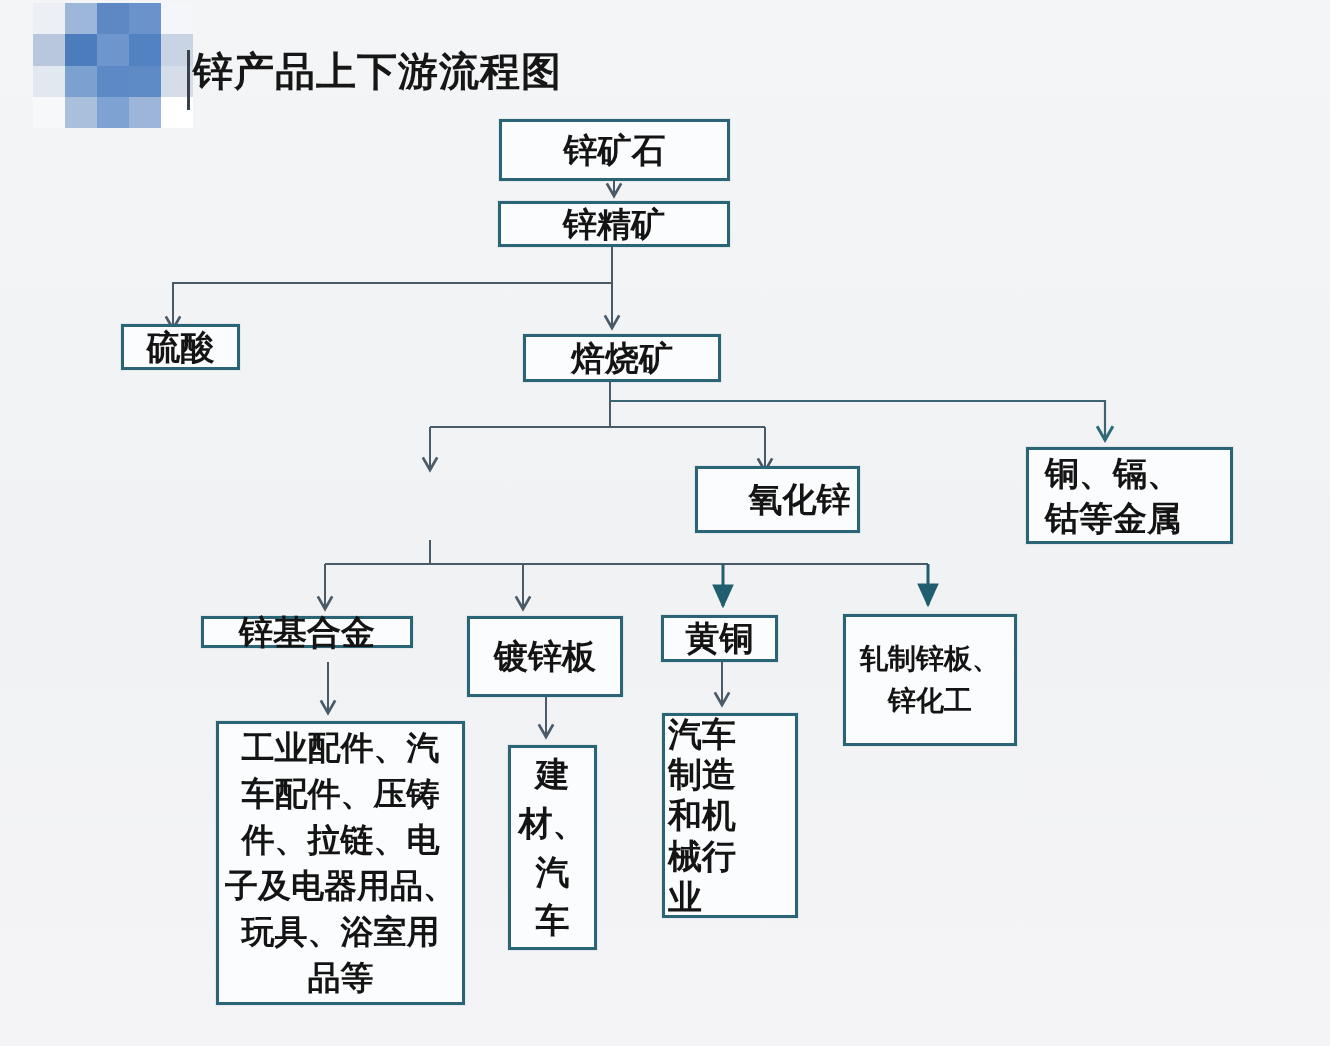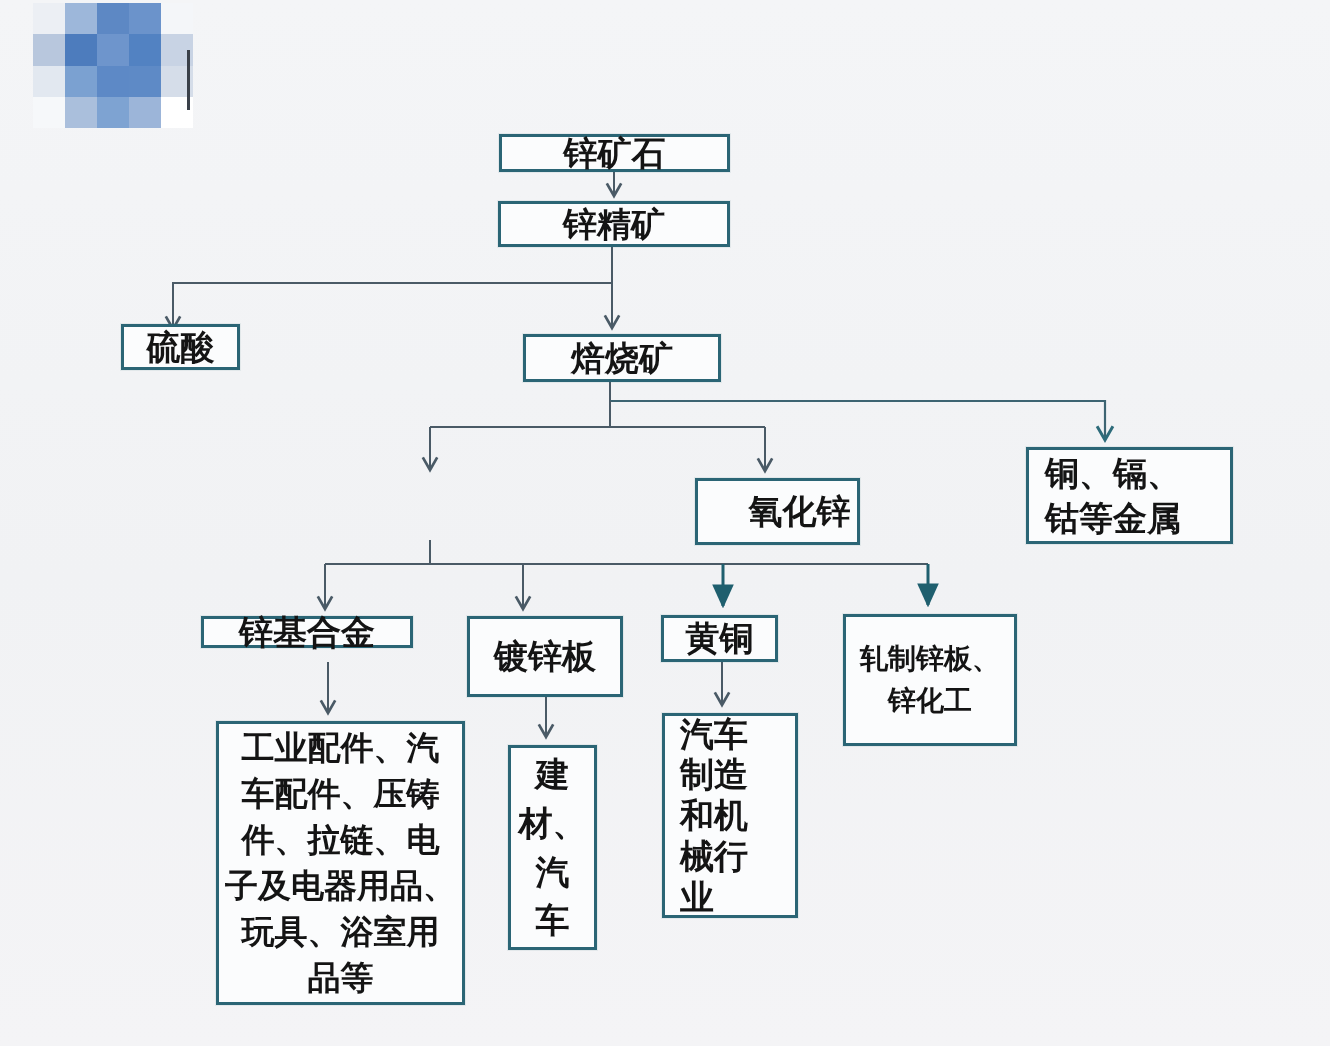--- a/index.html
+++ b/index.html
@@ -41,21 +41,21 @@
     color:#141414;font-weight:700;font-size:34px;line-height:1.18;
     box-shadow:0 0 0 1px rgba(43,101,117,0.08);
   }
   .node span{white-space:pre;text-align:center;}
   .node.align-left{justify-content:flex-start;}
   .node.align-left span{text-align:left;}
   .n-other-metals{line-height:1.32;padding-left:16px;}
   .n-rolled{line-height:1.5;}
   .n-products{font-size:33px;line-height:1.39;}
   .n-building{line-height:1.44;}
-  .n-machinery{line-height:1.2;padding-left:15px;}
+  .n-machinery{line-height:1.2;padding-left:3px;}
 </style>
 </head>
 <body>
 
 <div class="stage">
 
   <div class="logo">
       <div style="background: rgb(236, 239, 244);"></div>
       <div style="background: rgb(157, 183, 218);"></div>
       <div style="background: rgb(93, 136, 196);"></div>
@@ -72,20 +72,21 @@
       <div style="background: rgb(94, 138, 198);"></div>
       <div style="background: rgb(213, 221, 233);"></div>
       <div style="background: rgb(246, 248, 250);"></div>
       <div style="background: rgb(170, 191, 220);"></div>
       <div style="background: rgb(126, 163, 210);"></div>
       <div style="background: rgb(156, 181, 217);"></div>
       <div style="background: rgb(255, 255, 255);"></div>
     </div>
   <div class="logo-cursor"></div>
 
+  <h1 class="title">锌产品上下游流程图</h1>
 
   <svg class="connectors" viewBox="0 0 1330 1046">
     <defs>
       <marker id="vee" viewBox="0 0 10 10" refX="8" refY="5" markerWidth="9" markerHeight="9" orient="auto-start-reverse">
         <path d="M1,1 L8,5 L1,9" fill="none" stroke="#4a5a66" stroke-width="1.5"></path>
       </marker>
       <marker id="veeTeal" viewBox="0 0 10 10" refX="8" refY="5" markerWidth="9" markerHeight="9" orient="auto-start-reverse">
         <path d="M1,1 L8,5 L1,9" fill="none" stroke="#2d6b7a" stroke-width="1.5"></path>
       </marker>
       <marker id="triTeal" viewBox="0 0 10 10" refX="9" refY="5" markerWidth="8" markerHeight="8" orient="auto-start-reverse">
@@ -116,38 +117,38 @@
     <path class="ln-bold" d="M723,564 L723,606" marker-end="url(#triTeal)"></path>
     <path class="ln-bold" d="M928,564 L928,605" marker-end="url(#triTeal)"></path>
 
     <path class="ln" d="M328,662 L328,713" marker-end="url(#vee)"></path>
 
     <path class="ln" d="M546,697 L546,737" marker-end="url(#vee)"></path>
 
     <path class="ln" d="M722,662 L722,705" marker-end="url(#vee)"></path>
   </svg>
 
-  <div class="node" style="left:499px;top:134px;width:231px;height:38px;">
+  <div class="node" style="left:499px;top:119px;width:231px;height:62px;">
     <span>锌矿石</span>
   </div>
 
   <div class="node" style="left:498px;top:201px;width:232px;height:46px;">
     <span>锌精矿</span>
   </div>
 
   <div class="node" style="left:121px;top:324px;width:119px;height:46px;">
     <span>硫酸</span>
   </div>
 
   <div class="node" style="left:523px;top:334px;width:198px;height:48px;">
     <span>焙烧矿</span>
   </div>
 
 
-  <div class="node" style="left:695px;top:478px;width:165px;height:67px;padding-left:44px;">
+  <div class="node" style="left:695px;top:466px;width:165px;height:67px;padding-left:44px;">
     <span>氧化锌</span>
   </div>
 
   <div class="node align-left n-other-metals" style="left:1026px;top:447px;width:207px;height:97px;">
     <span>铜、镉、
 钴等金属</span>
   </div>
 
   <div class="node" style="left:201px;top:616px;width:212px;height:32px;">
     <span>锌基合金</span>

